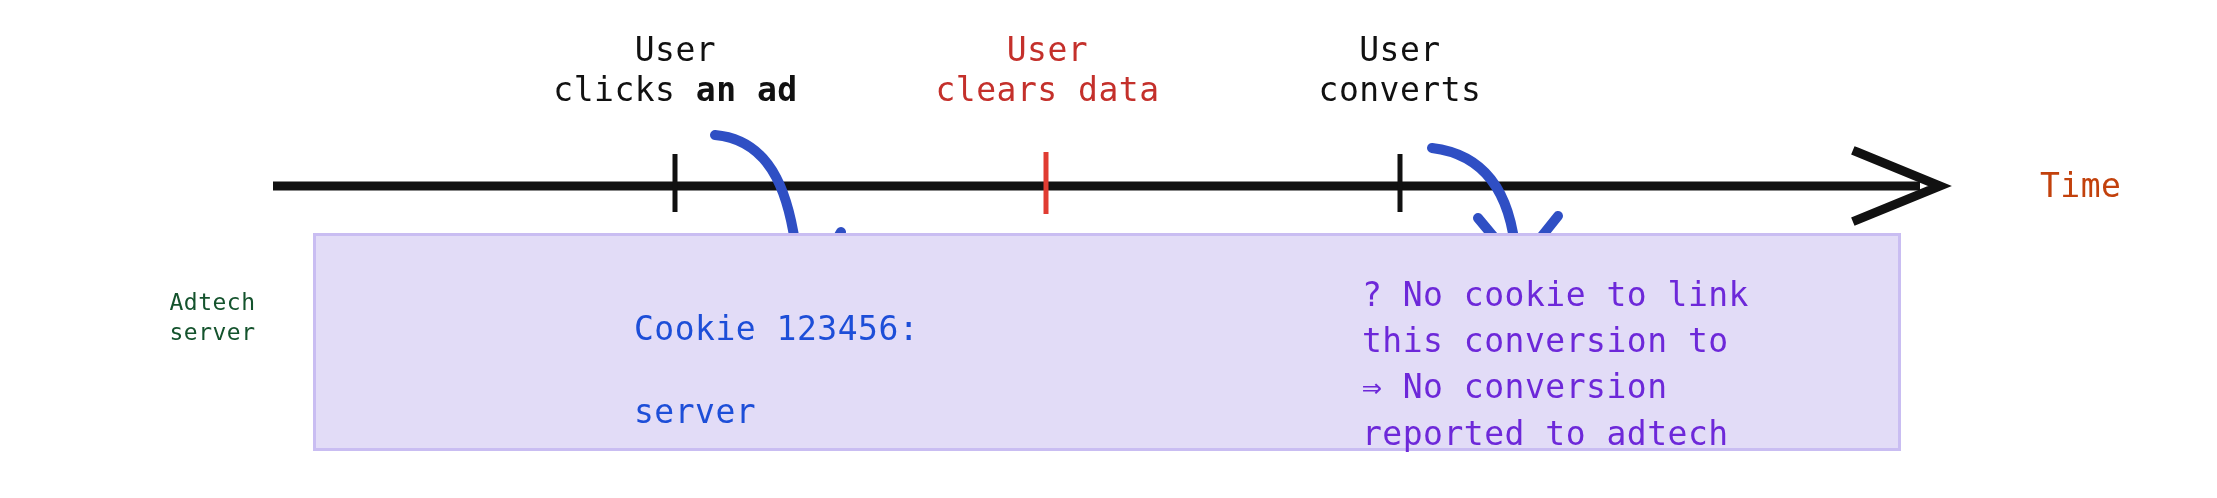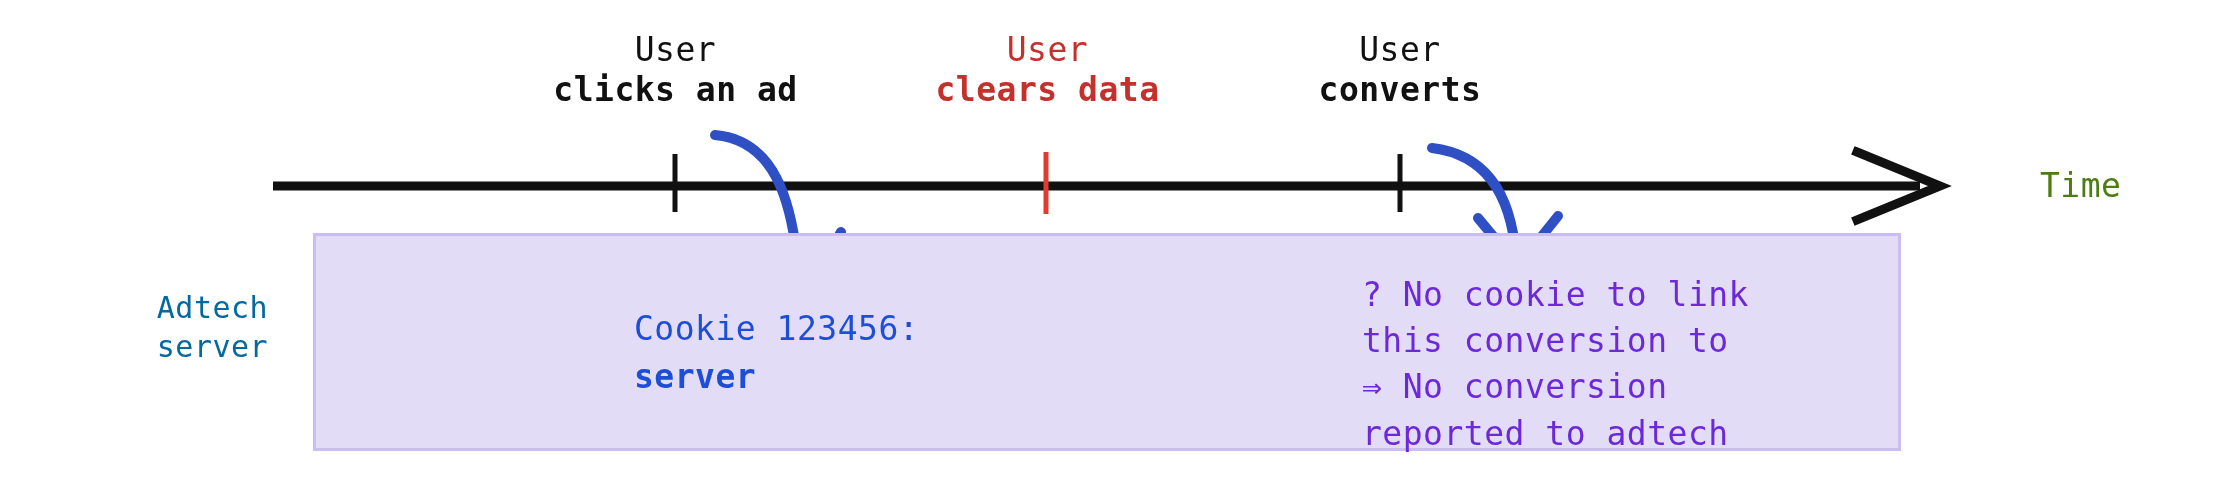--- a/index.html
+++ b/index.html
@@ -32,43 +32,43 @@
     white-space: nowrap;
     font-size: 33px;
     letter-spacing: 0.5px;
   }
   .event-label .l1 { display: block; }
   .event-label .l2 { display: block; }
   .event-label.black { color: #111111; }
   .event-label.red   { color: #c4302b; }
 
   
-  .semi { font-weight: 700; }
+  .semi { font-weight: 400; margin-top: 35px; }
   .reg  { font-weight: 700; }
 
   
   #time-caption {
     position: absolute;
     left: 2040px;
     top: 166px;
     font-size: 33px;
-    color: #4d7c0f;
+    color: #c2410c;
     letter-spacing: 0.5px;
     white-space: nowrap;
   }
 
   
   #adtech-label {
     position: absolute;
     left: 120px;
     top: 288px;
     width: 185px;
     text-align: center;
-    font-size: 30px;
-    color: #0369a1;
+    font-size: 23px;
+    color: #14532d;
     line-height: 1.3;
     letter-spacing: 0.5px;
     white-space: nowrap;
   }
   #adtech-label span { display: block; }
 
   
   #server-box {
     position: absolute;
     left: 313px;

